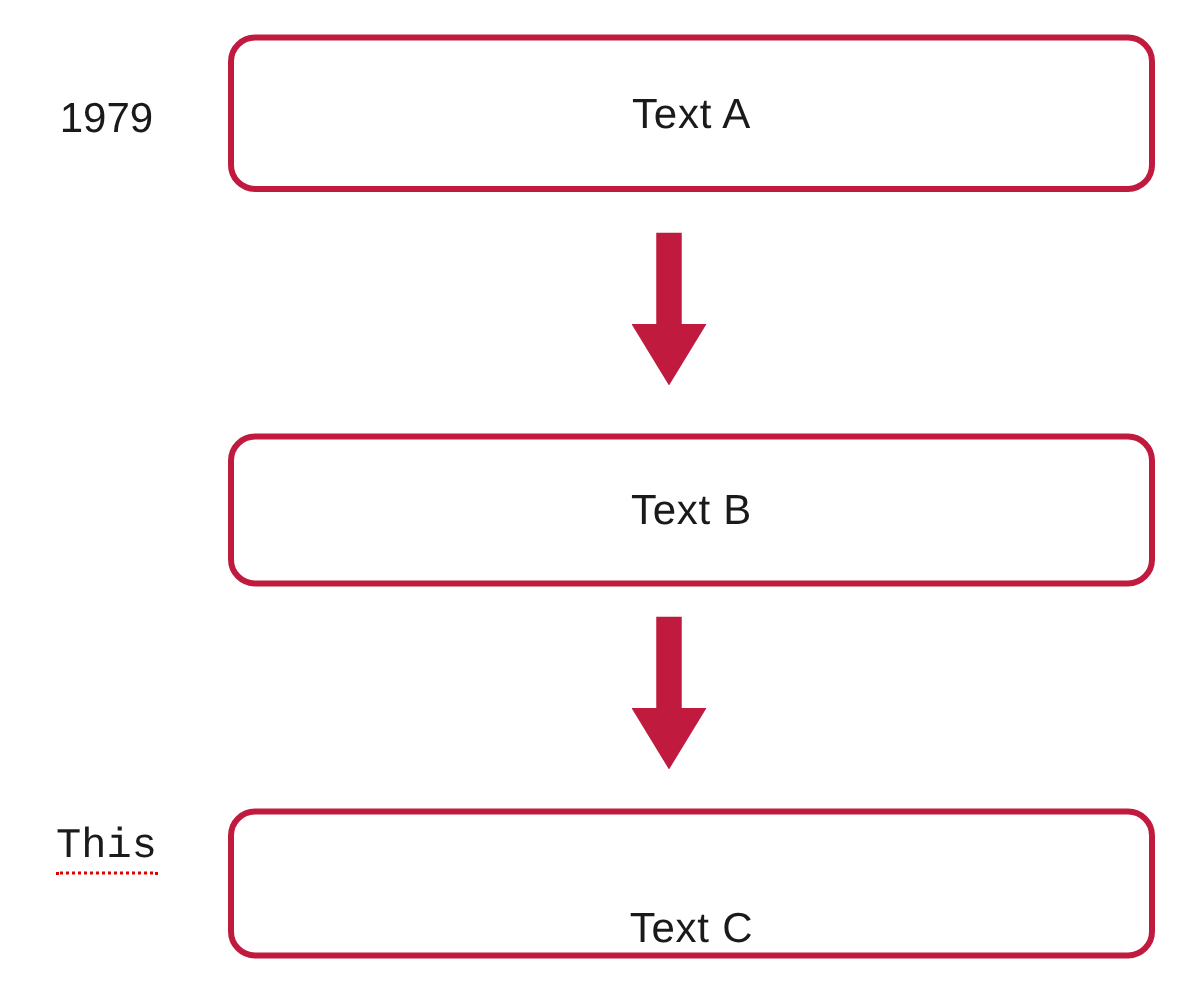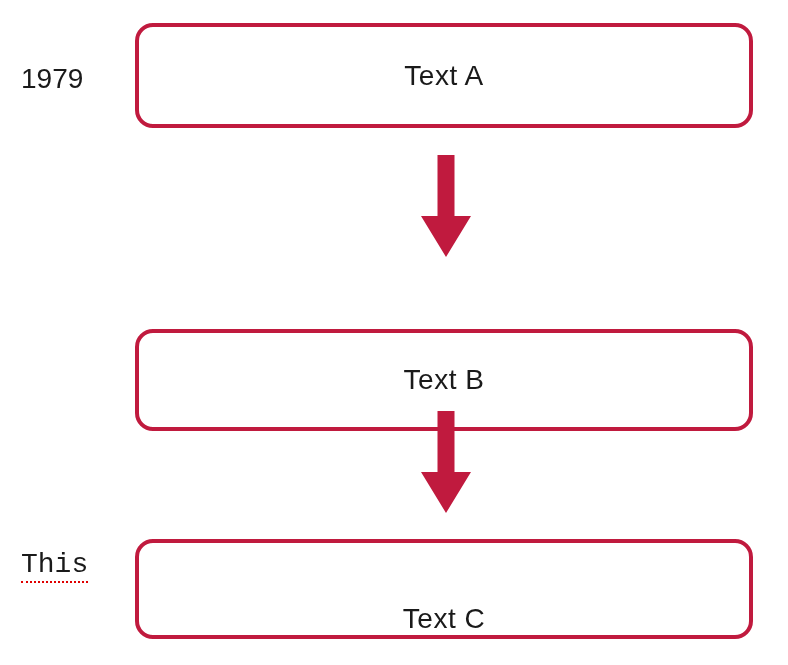--- a/index.html
+++ b/index.html
@@ -12,39 +12,40 @@
   .canvas{
     position:relative;
     width:788px;height:665px;
     background:var(--bg);
     font-family:"Liberation Sans", sans-serif;
     color:var(--ink);
     overflow:hidden;
   }
   .flow-box{
     position:absolute;
-    left:135px;
+    left:152px;
     width:618px;
     border:4px solid var(--accent);
     border-radius:18px;
     background:var(--bg);
     display:flex;
     align-items:center;
     justify-content:center;
     box-sizing:border-box;
     font-size:28px;
     letter-spacing:0.5px;
   }
   .box-a{top:23px;height:105px;}
-  .box-b{top:289px;height:102px;margin-top:40px;}
+  .box-b{top:289px;height:102px;}
   .box-c{top:539px;height:100px;align-items:flex-end;}
   .year-label{
     position:absolute;
     left:21px;
     width:100px;
+    text-align:center;
     font-size:28px;
     line-height:36px;
   }
   .label-1{top:61px;}
   .label-2{top:324px;}
   .label-3{top:547px;font-family:Liberation Mono, monospace;}
   .year-label .ul{
     border-bottom:2px dotted var(--squiggle);
     padding-bottom:1px;
   }

